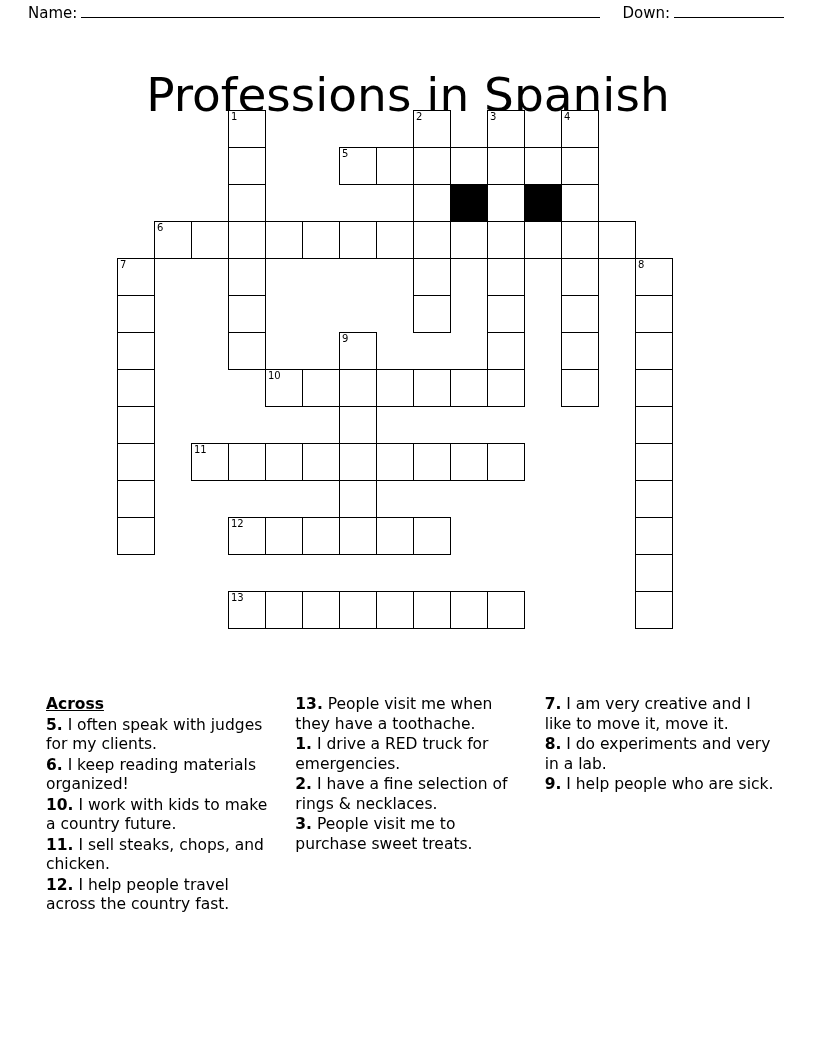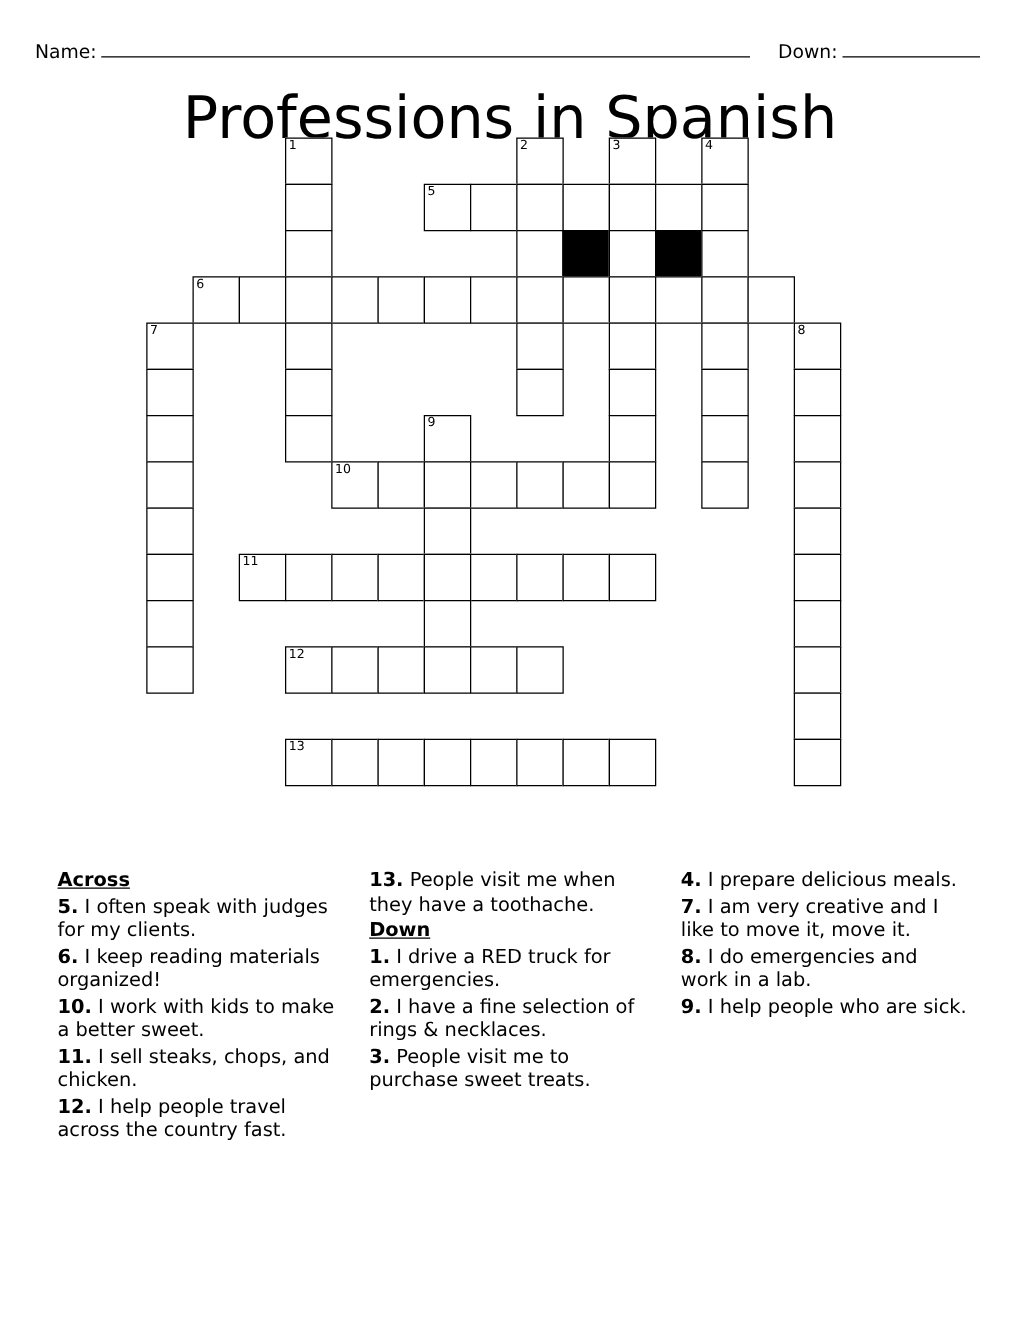--- a/index.html
+++ b/index.html
@@ -23,21 +23,20 @@
 
   
   .header-row {
     position: absolute;
     top: 4px;
     left: 28px;
     right: 28px;
     display: flex;
     align-items: baseline;
     font-size: 15px;
-    margin-top: 28px;
   }
   .header-label {
     white-space: nowrap;
   }
   .header-rule {
     flex: 1;
     border-bottom: 1px solid #000;
     margin: 0 4px 3px 4px;
     height: 1px;
   }
@@ -251,34 +250,32 @@
       <div class="cell" style="left: 333px; top: 481px;"></div>
       <div class="cell" style="left: 370px; top: 481px;"></div>
       <div class="cell" style="left: 518px; top: 481px;"></div>
     </div>
 
   <div class="clues">
     <div class="clue-col">
       <div class="clue-heading">Across</div>
       <p class="clue"><b>5.</b> <span>I often speak with judges for my clients.</span></p>
       <p class="clue"><b>6.</b> <span>I keep reading materials organized!</span></p>
-      <p class="clue"><b>10.</b> <span>I work with kids to make a better sweet.</span></p>
+      <p class="clue"><b>10.</b> <span>I work with kids to make a country future.</span></p>
       <p class="clue"><b>11.</b> <span>I sell steaks, chops, and chicken.</span></p>
       <p class="clue"><b>12.</b> <span>I help people travel across the country fast.</span></p>
     </div>
 
     <div class="clue-col">
       <p class="clue"><b>13.</b> <span>People visit me when they have a toothache.</span></p>
-      <div class="clue-heading">Down</div>
       <p class="clue"><b>1.</b> <span>I drive a RED truck for emergencies.</span></p>
       <p class="clue"><b>2.</b> <span>I have a fine selection of rings &amp; necklaces.</span></p>
       <p class="clue"><b>3.</b> <span>People visit me to purchase sweet treats.</span></p>
     </div>
 
     <div class="clue-col">
-      <p class="clue"><b>4.</b> <span>I prepare delicious meals.</span></p>
       <p class="clue"><b>7.</b> <span>I am very creative and I like to move it, move it.</span></p>
-      <p class="clue"><b>8.</b> <span>I do emergencies and work in a lab.</span></p>
+      <p class="clue"><b>8.</b> <span>I do experiments and very in a lab.</span></p>
       <p class="clue"><b>9.</b> <span>I help people who are sick.</span></p>
     </div>
   </div>
 
 </div>
 
 </body></html>

